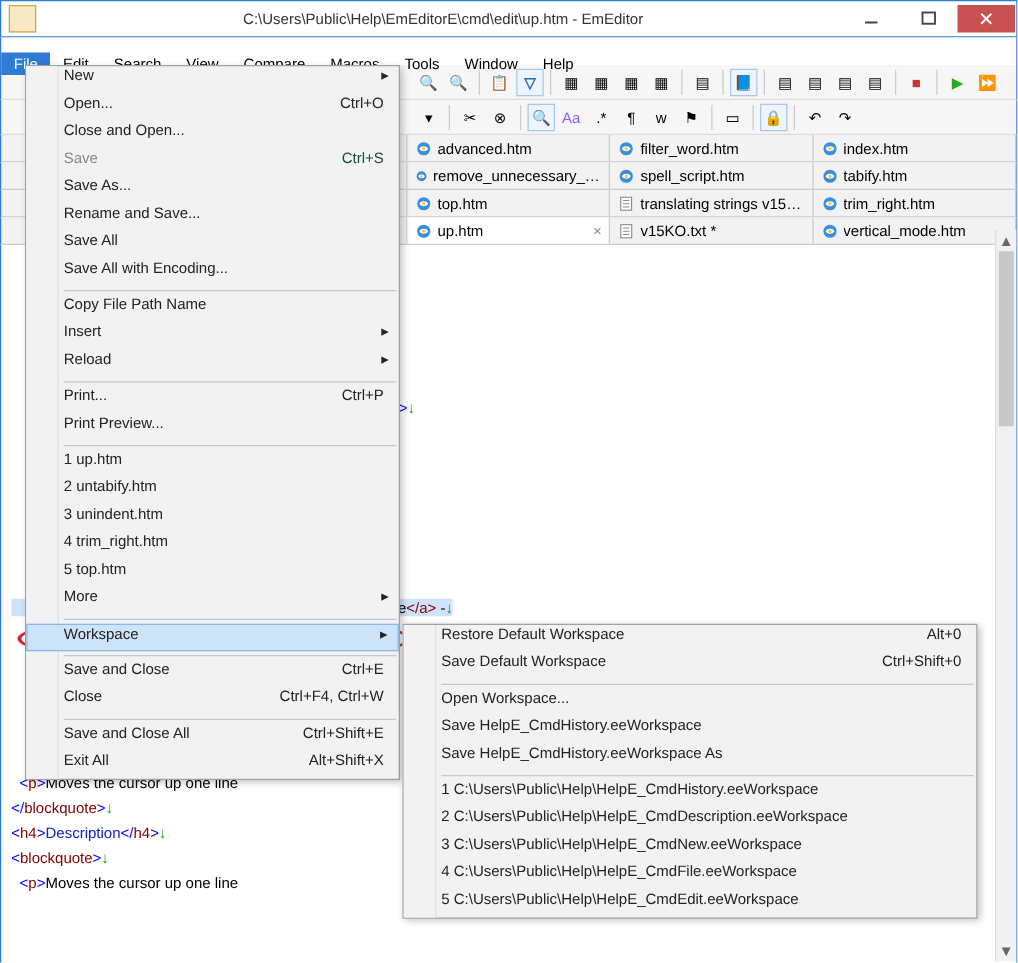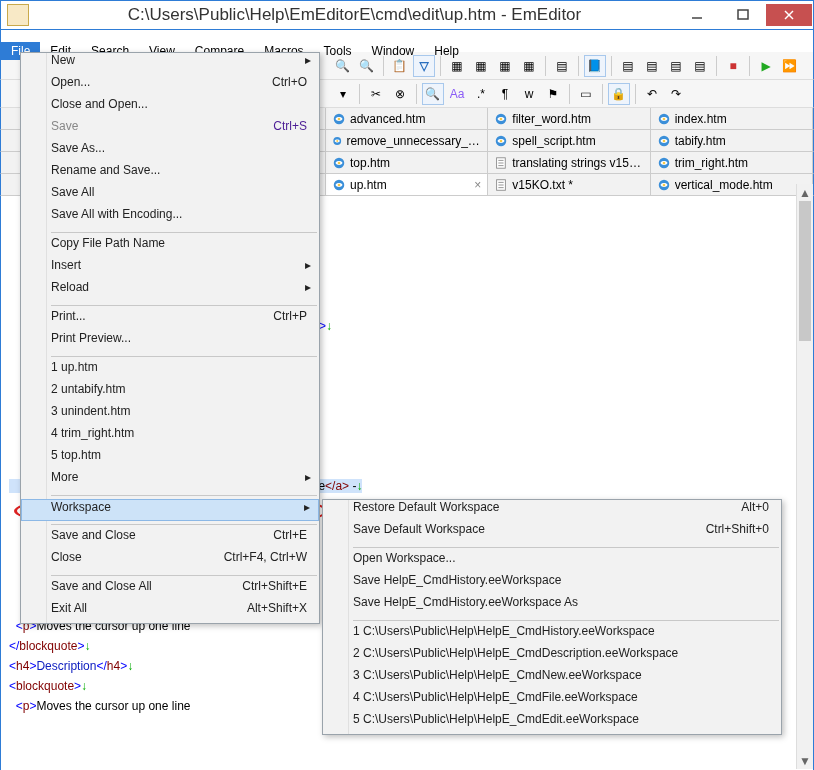--- a/index.html
+++ b/index.html
@@ -1,21 +1,21 @@
 <!DOCTYPE html>
 <html><head>
 <meta charset="utf-8">
 <style>
 * { margin:0; padding:0; box-sizing:border-box; font-family:"Segoe UI",Tahoma,sans-serif; font-size:12px; }
 body { background:#fff; width:814px; height:770px; overflow:hidden; position:relative; }
 
 
 .titlebar { height:30px; background:#fff; border:1px solid #2e7cd6; display:flex; align-items:center; }
 .titlebar .appicon { width:22px; height:22px; margin:0 6px; background:#f8e9c6; border:1px solid #c9a94b; }
-.titlebar .title { flex:1; text-align:center; color:#333; font-size:17px; }
+.titlebar .title { flex:1; text-align:center; color:#333; font-size:12px; }
 .titlebar .winbtn { width:46px; height:22px; display:flex; align-items:center; justify-content:center; color:#444; }
 .titlebar .winbtn.close { background:#c75050; color:#fff; width:46px; height:22px; margin-right:1px; }
 .titlebar .winbtn.close svg { stroke:#fff; }
 
 
 .menubar { height:22px; background:#fff; display:flex; align-items:center; border-left:1px solid #2e7cd6; border-right:1px solid #2e7cd6; }
 .menubar .menu { padding:2px 10px; color:#000; cursor:default;margin-top:20px; }
 .menubar .menu.open { background:#2e7cd6; color:#fff; }
 
 
@@ -46,21 +46,21 @@
 .blk { color:#1020c0;margin-top:21px; }
 
 
 .dropdown { position:absolute; background:#f2f2f2; border:1px solid #9aa3ab; box-shadow:2px 2px 6px rgba(0,0,0,0.25); z-index:100; }
 .dropdown .col { display:flex; flex-direction:column; }
 .dropdown .item { display:flex; align-items:flex-start; height:22px; padding:0 30px 0 30px; position:relative; color:#222; cursor:default; }
 .dropdown .item.disabled { color:#888; }
 .dropdown .item.hl { background:#cde3f8; border:1px solid #8cb8e6; height:22px; padding:0 29px; }
 .dropdown .item .arrow { position:absolute; right:8px; }
 .dropdown .item .sc { position:absolute; right:12px; color:#222; }
-.dropdown .item.disabled .sc { color:#4c1d95; }
+.dropdown .item.disabled .sc { color:#14532d; }
 .dropdown hr { border:none; border-top:1px solid #c8c8c8; margin:3px 2px 3px 30px; }
 .dropdown .gutter { position:absolute; left:0; top:0; bottom:0; width:26px; background:#f2f2f2; border-right:1px solid #e0e0e0; }
 
 .red-oval { position:absolute; border:3px solid #d22; border-radius:50%/70%; pointer-events:none; }
 .scrollbar { position:absolute; right:1px; top:184px; bottom:1px; width:17px; background:#f1f1f1; border-left:1px solid #ddd; }
 .scrollbar .track{position:absolute;top:17px;bottom:17px;left:0;right:0;}
 .scrollbar .thumb{position:absolute;top:0;height:140px;left:2px;right:2px;background:#c8c8c8;}
 .scrollbar .arr{position:absolute;left:0;right:0;height:17px;display:flex;align-items:center;justify-content:center;color:#666;}
 .scrollbar .arr.up{top:0;} .scrollbar .arr.dn{bottom:0;}
 

